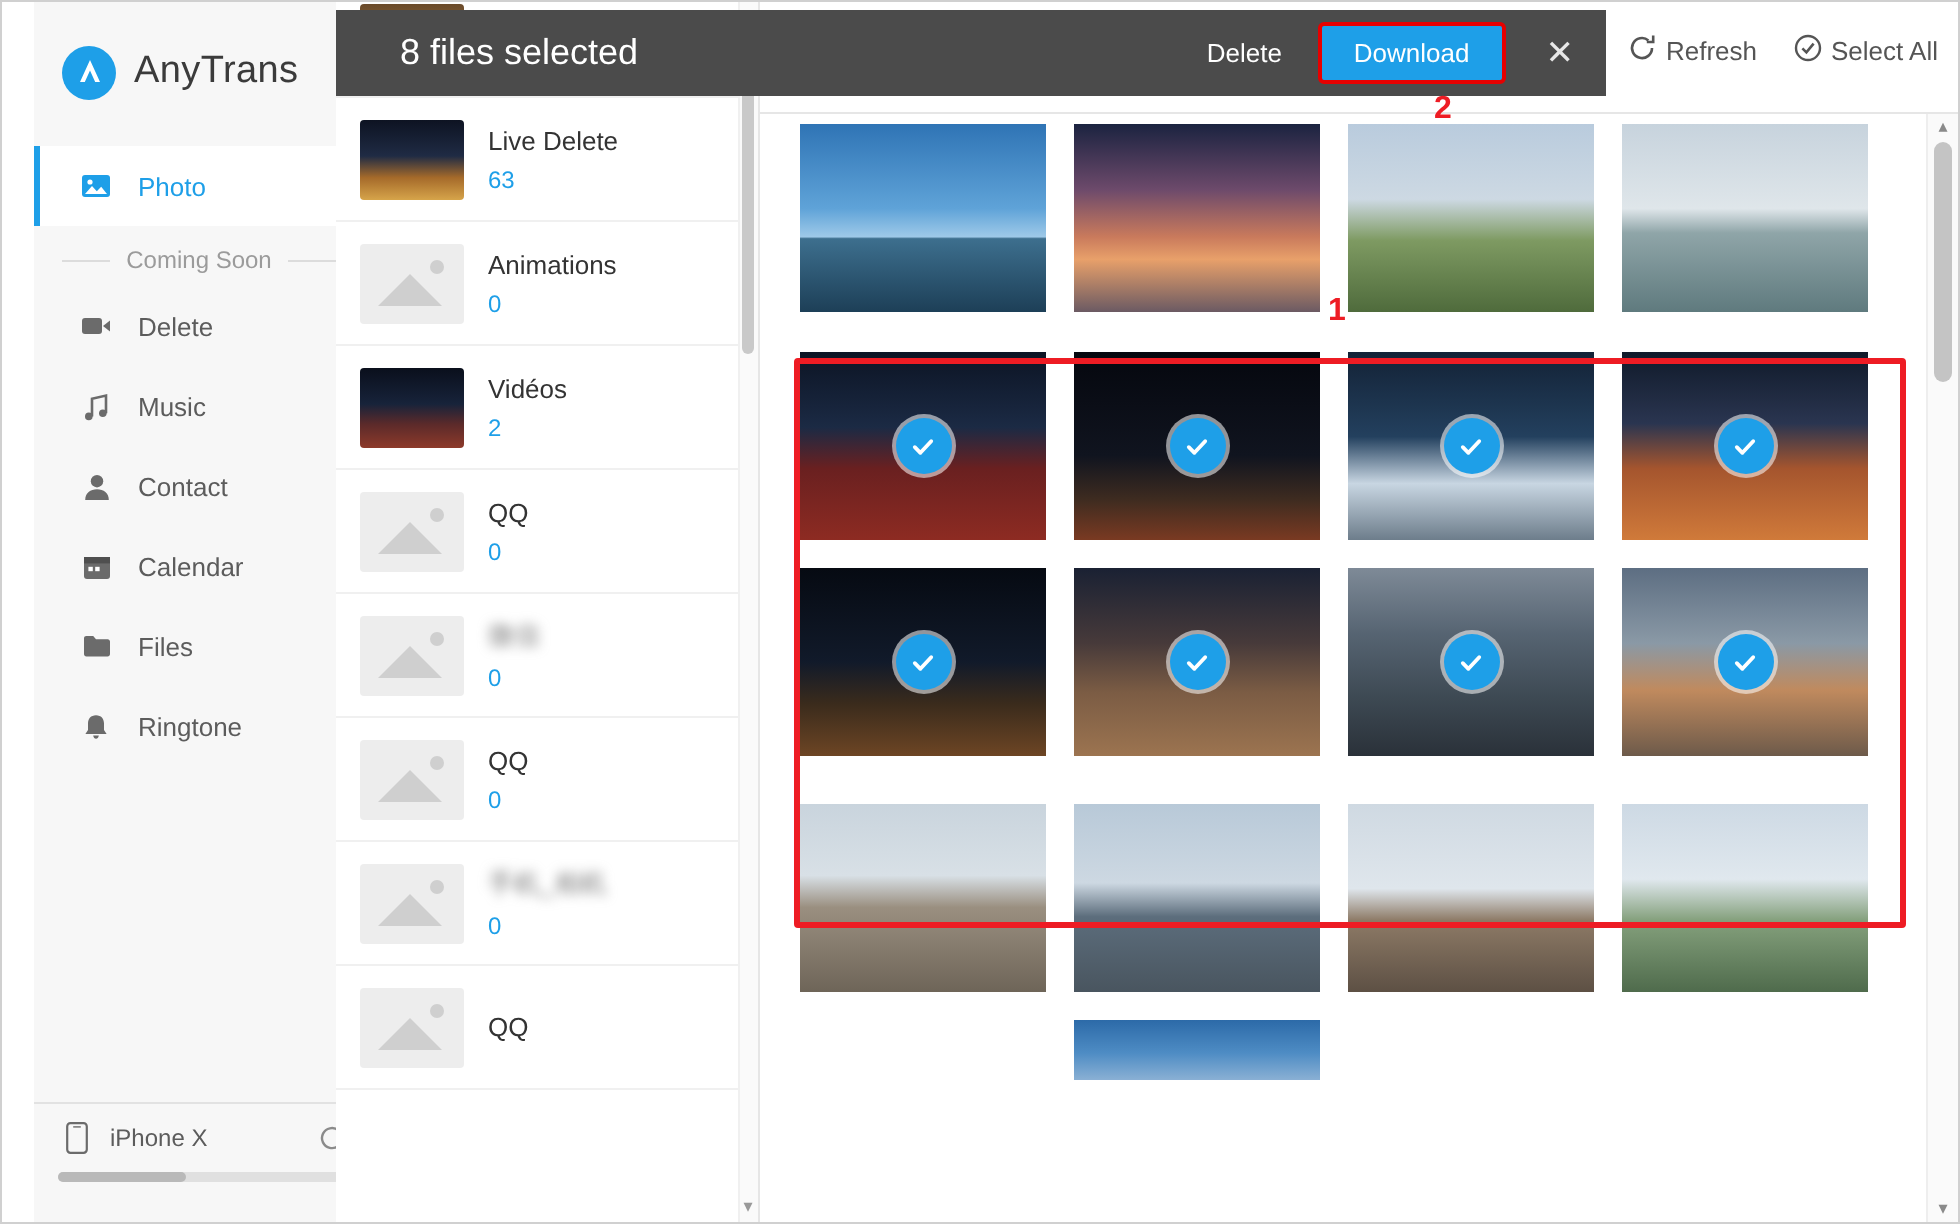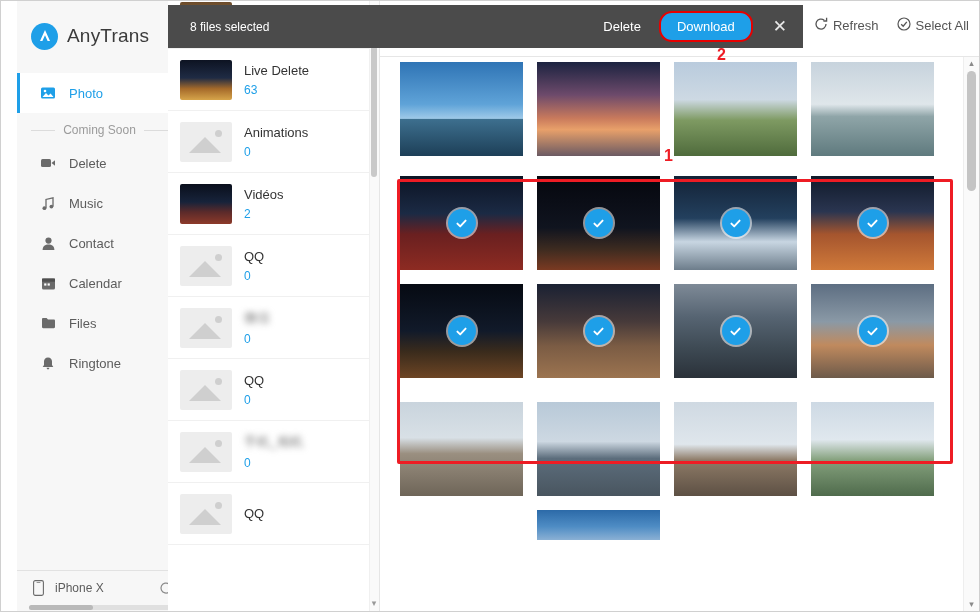--- a/index.html
+++ b/index.html
@@ -52,21 +52,21 @@
   }
   .nav-icon { width: 18px; height:18px; display:flex; align-items:center; justify-content:center; }
   .nav-icon svg { display:block; }
   .coming-soon {
     display:flex; align-items:center; gap:8px;
     padding: 10px 14px 6px 14px; color:#9b9b9b; font-size: 12px;
   }
   .coming-soon .line { flex: 1; height:1px; background:#dcdcdc; }
 
   .device-bar {
-    position:absolute; left:0; bottom:0; width:166px; height:41px;
+    position:absolute; left:0; bottom:0; width:166px; height:60px;
     border-top: 1px solid #e2e2e2; background:#f7f7f7;
   }
   .device-row { display:flex; align-items:center; gap:8px; padding: 8px 10px 2px 12px; }
   .device-name { font-size: 12px; color:#5c5c5c; flex:1; }
   .refresh-circ { width:14px; height:14px; }
   .device-progress {
     margin: 6px 12px 0 12px; height: 5px; background:#e0e0e0; border-radius:3px; position:relative;
   }
   .device-progress > i {
     position:absolute; left:0; top:0; height:5px; width:45%; background:#b9b9b9; border-radius:3px; display:block;
@@ -119,26 +119,26 @@
     color:#555; font-size: 13px;
   }
   .topbar-actions > div { display:flex; align-items:center; gap:5px; }
 
   
   .selbar {
     position: absolute; left: 167px; top: 4px; width: 635px; height: 43px;
     background: #4b4b4b; color:#fff; display:flex; align-items:center;
     z-index: 30;
   }
-  .selbar .count { margin-left: 22px; font-size: 12px; }
+  .selbar .count { margin-left: 32px; font-size: 18px; }
   .selbar .spacer { flex: 1; }
   .selbar .delete { font-size:13px; margin-right: 18px; cursor:pointer; }
   .selbar .download {
     background: #1e9fe8; color:#fff; font-size: 13px;
-    padding: 6px 16px; border-radius: 13px; border: 2px solid #e60000;
+    padding: 6px 16px; border-radius: 3px; border: 2px solid #e60000;
     margin-right: 20px;
   }
   .selbar .close { font-size: 17px; margin-right: 16px; color:#e8e8e8; }
 
   
   .grid-area {
     position:absolute; left:379px; top:56px; right:16px; bottom:0;
     background:#fff; overflow:hidden;
   }
   .grid {

